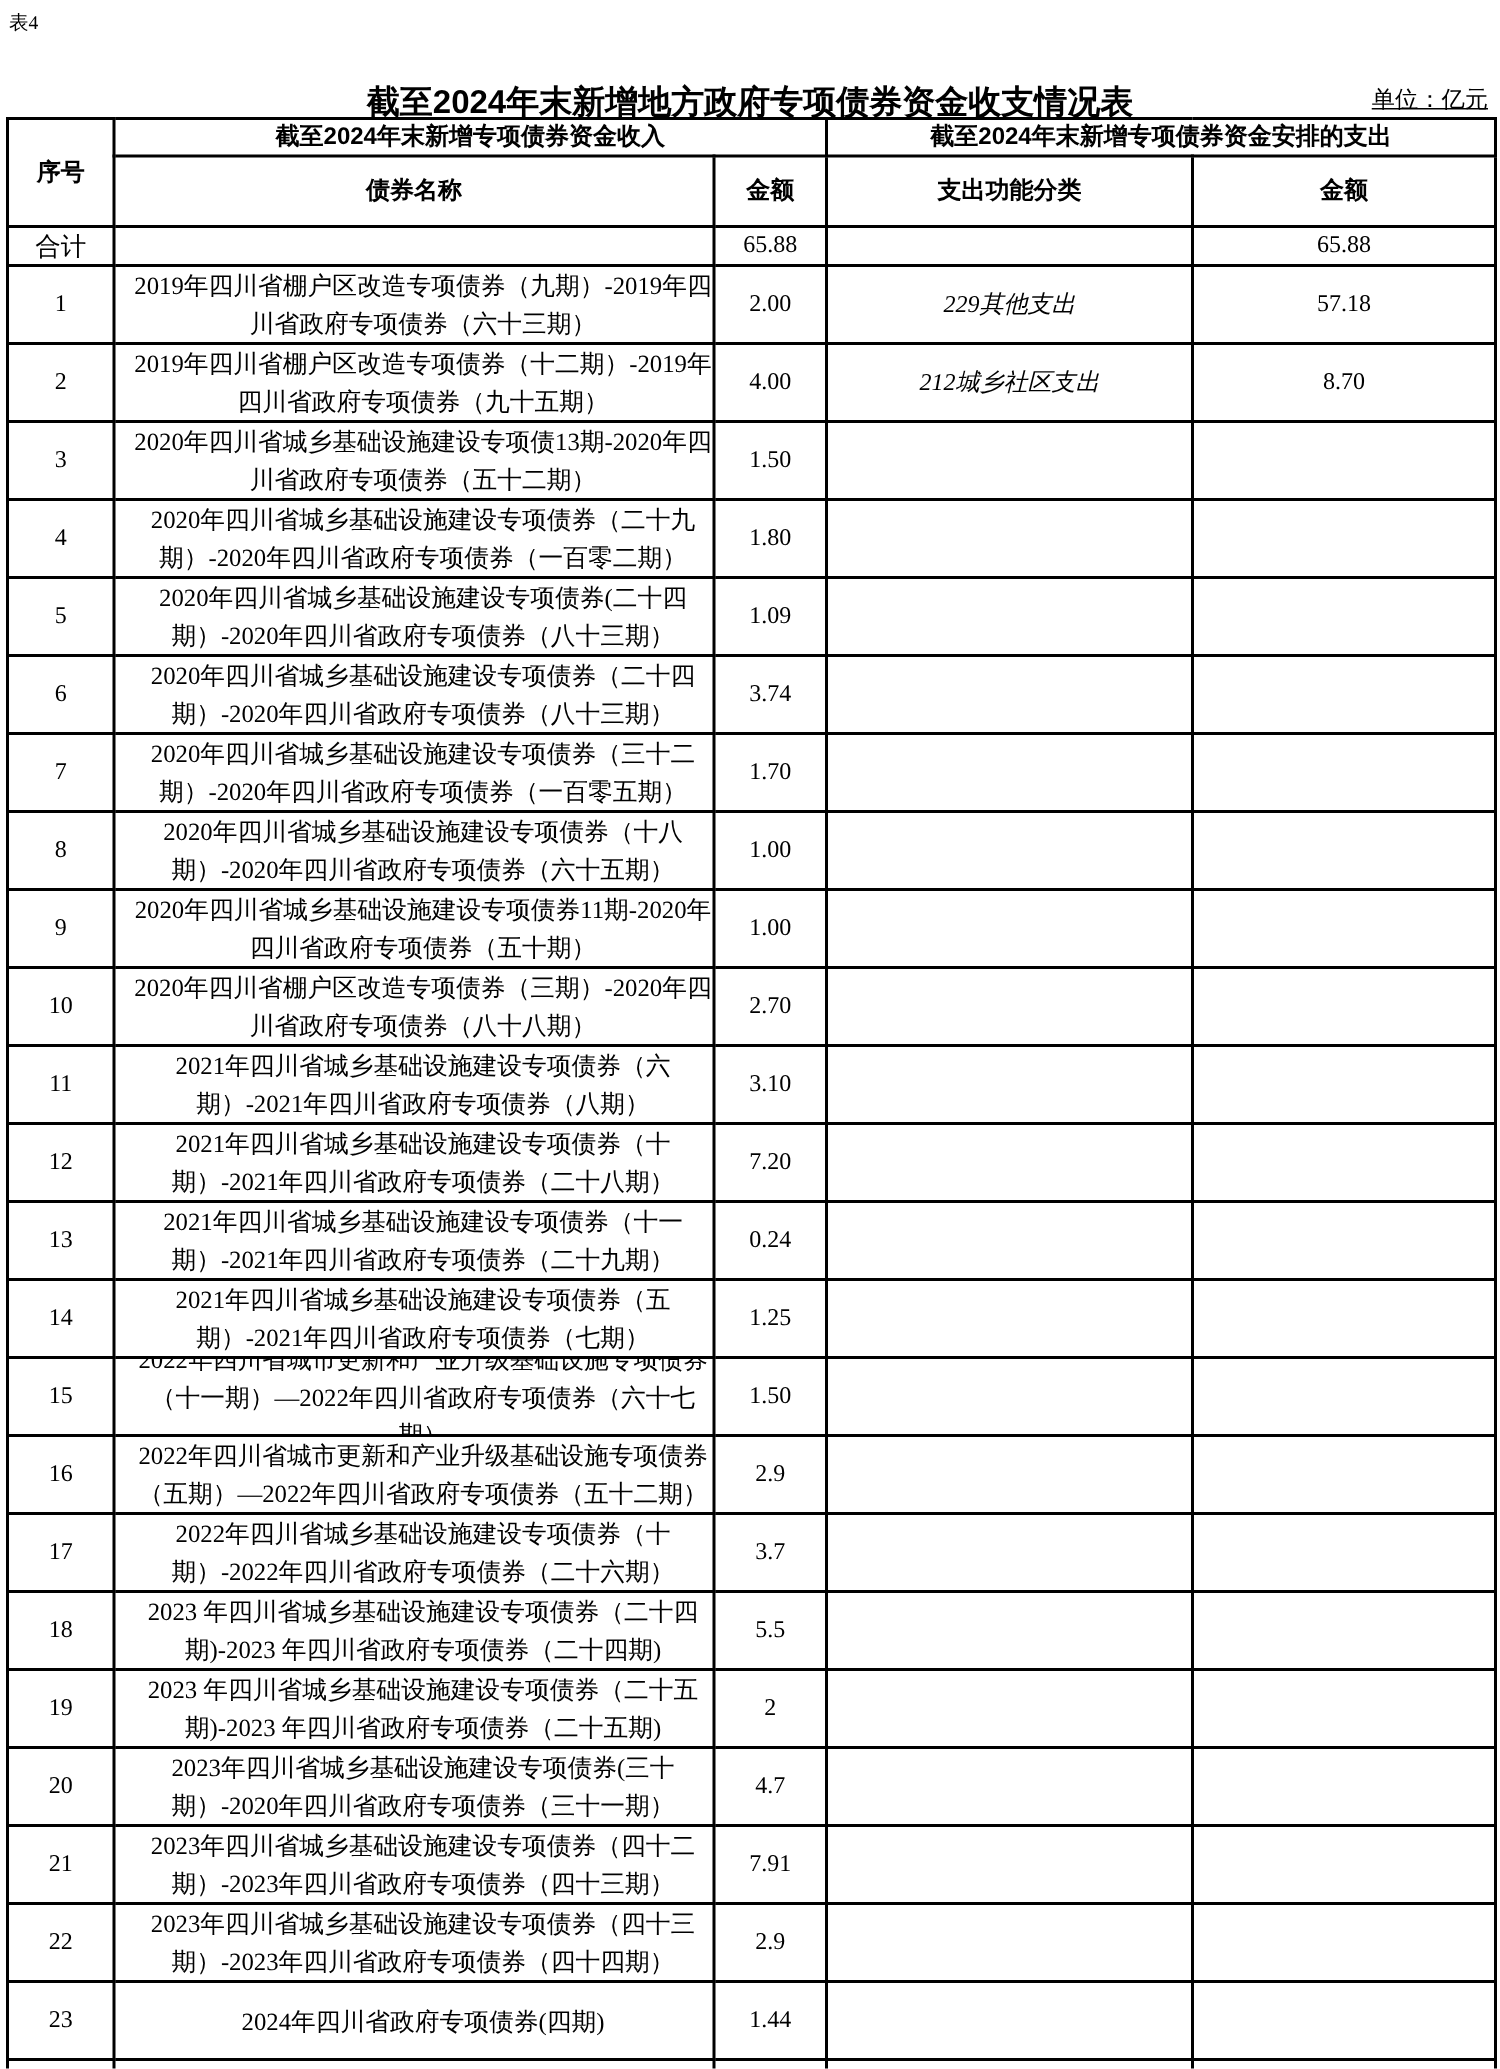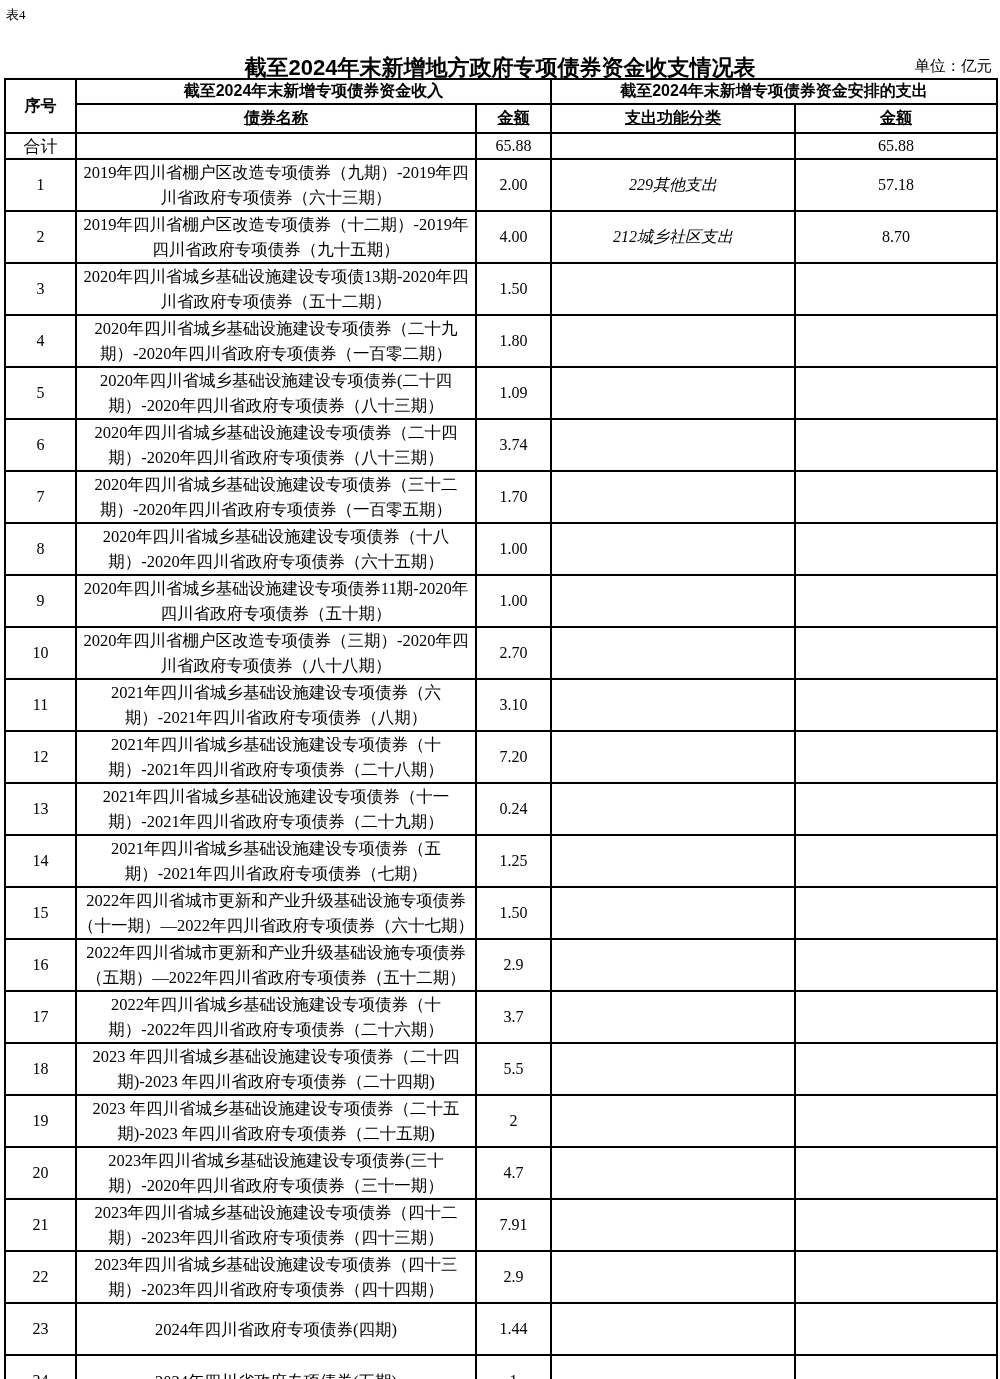--- a/index.html
+++ b/index.html
@@ -10,45 +10,45 @@
   }
   .table-tag{
     position:absolute;left:6px;top:6px;font-size:13px;
   }
   .page-title{
     position:absolute;left:0;top:24px;width:100%;text-align:center;
     font-family:"Liberation Sans","DejaVu Sans",sans-serif;
     font-weight:bold;font-size:22px;margin-top:29px;
   }
   .unit-label{
-    position:absolute;top:56px;right:8px;font-size:15.5px;
+    position:absolute;top:56px;right:8px;font-size:15.5px;text-decoration:underline;
   }
   table.main{
     position:absolute;left:4px;top:78px;width:992px;
     border-collapse:collapse;table-layout:fixed;
   }
   table.main th, table.main td{
     border:2px solid #000;padding:0;overflow:hidden;vertical-align:middle;
   }
   table.main th{
     font-family:"Liberation Sans","DejaVu Sans",sans-serif;
     font-weight:bold;font-size:16px;text-align:center;
   }
   tr.row-group{height:25px;}
-  tr.row-sub{height:29px;text-decoration:underline;}
+  tr.row-sub{height:47px;}
   tr.row-total{height:26px;}
   tr.row-data{height:51px;}
   table.main td{
     font-size:16px;text-align:center;
   }
   td.name{padding:0 8px;}
   .name-wrap{
     height:50px;display:flex;align-items:center;justify-content:center;
     overflow:hidden;line-height:25px;font-size:16.5px;
-    line-break:strict;text-align:center;
+    line-break:strict;text-align:center;padding-left:12px;
   }
   td.cat{text-align:left;padding-left:5px;font-style:italic;}
   tr.row-total td.seq{font-size:17px;}
 </style>
 </head>
 <body>
 
 <div class="table-tag">表4</div>
 <div class="page-title">截至2024年末新增地方政府专项债券资金收支情况表</div>
 <div class="unit-label">单位：亿元</div>

